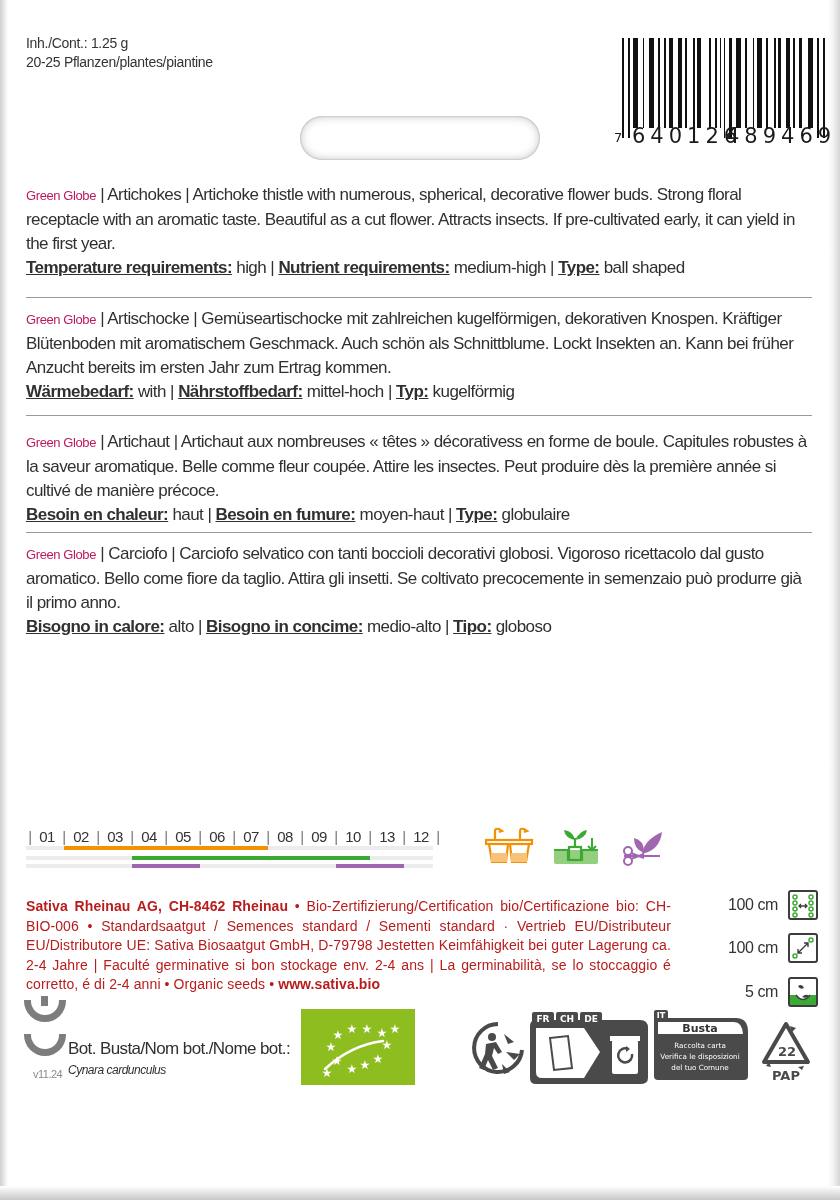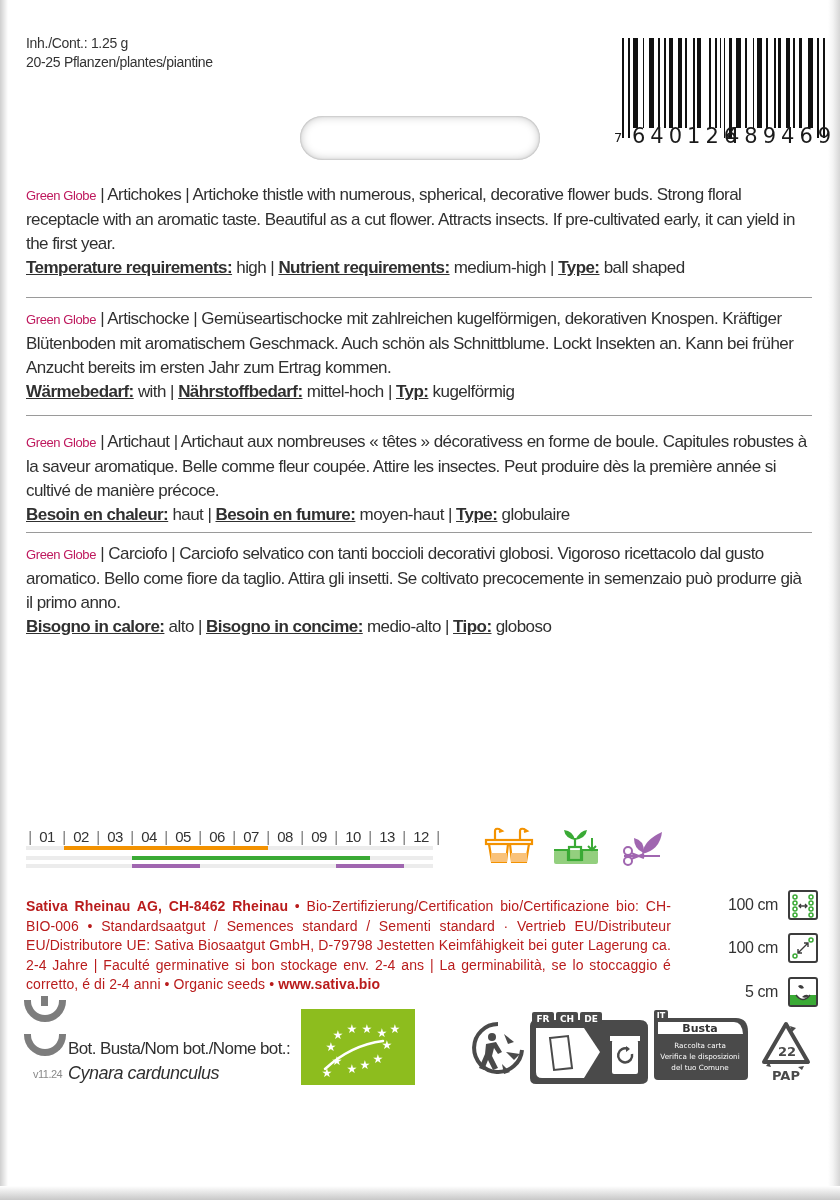--- a/index.html
+++ b/index.html
@@ -48,21 +48,21 @@
     letter-spacing: 0.1px; text-align: justify; margin-top: 12px; }
   .company b { font-weight: bold; }
 
   .spacing-row { position: absolute; right: 22px; display: flex; align-items: center; gap: 10px; font-size: 16px; color: #333; letter-spacing: -0.4px; }
 
   .u-mark { position: absolute; left: 24px; width: 42px; height: 22px; border: 7px solid #7d7d7d; border-top: none;
     border-radius: 0 0 22px 22px; box-sizing: border-box; }
   .u-stem { position: absolute; width: 7px; background: #7d7d7d; }
 
   .bot-label { position: absolute; left: 68px; top: 1039px; font-size: 17px; color: #303030; letter-spacing: -0.6px; }
-  .bot-name { position: absolute; left: 68px; top: 1063px; font-size: 18px; color: #303030; font-style: italic; letter-spacing: -0.5px; }
+  .bot-name { position: absolute; left: 68px; top: 1063px; font-size: 12px; color: #303030; font-style: italic; letter-spacing: -0.5px; }
   .version { position: absolute; left: 33px; top: 1068px; font-size: 11px; color: #8a8a8a; letter-spacing: -0.5px; }
 
   .eu-leaf { position: absolute; left: 301px; top: 1009px; width: 114px; height: 76px; background: #8dbd1e; }
 
   .triman { position: absolute; left: 470px; top: 1020px; width: 56px; height: 56px; }
   .recycle-fr { position: absolute; left: 528px; top: 1010px; width: 122px; height: 76px; }
   .busta { position: absolute; left: 654px; top: 1010px; width: 96px; height: 72px; }
   .pap { position: absolute; left: 760px; top: 1020px; width: 52px; height: 64px; }
 </style>
 </head>

